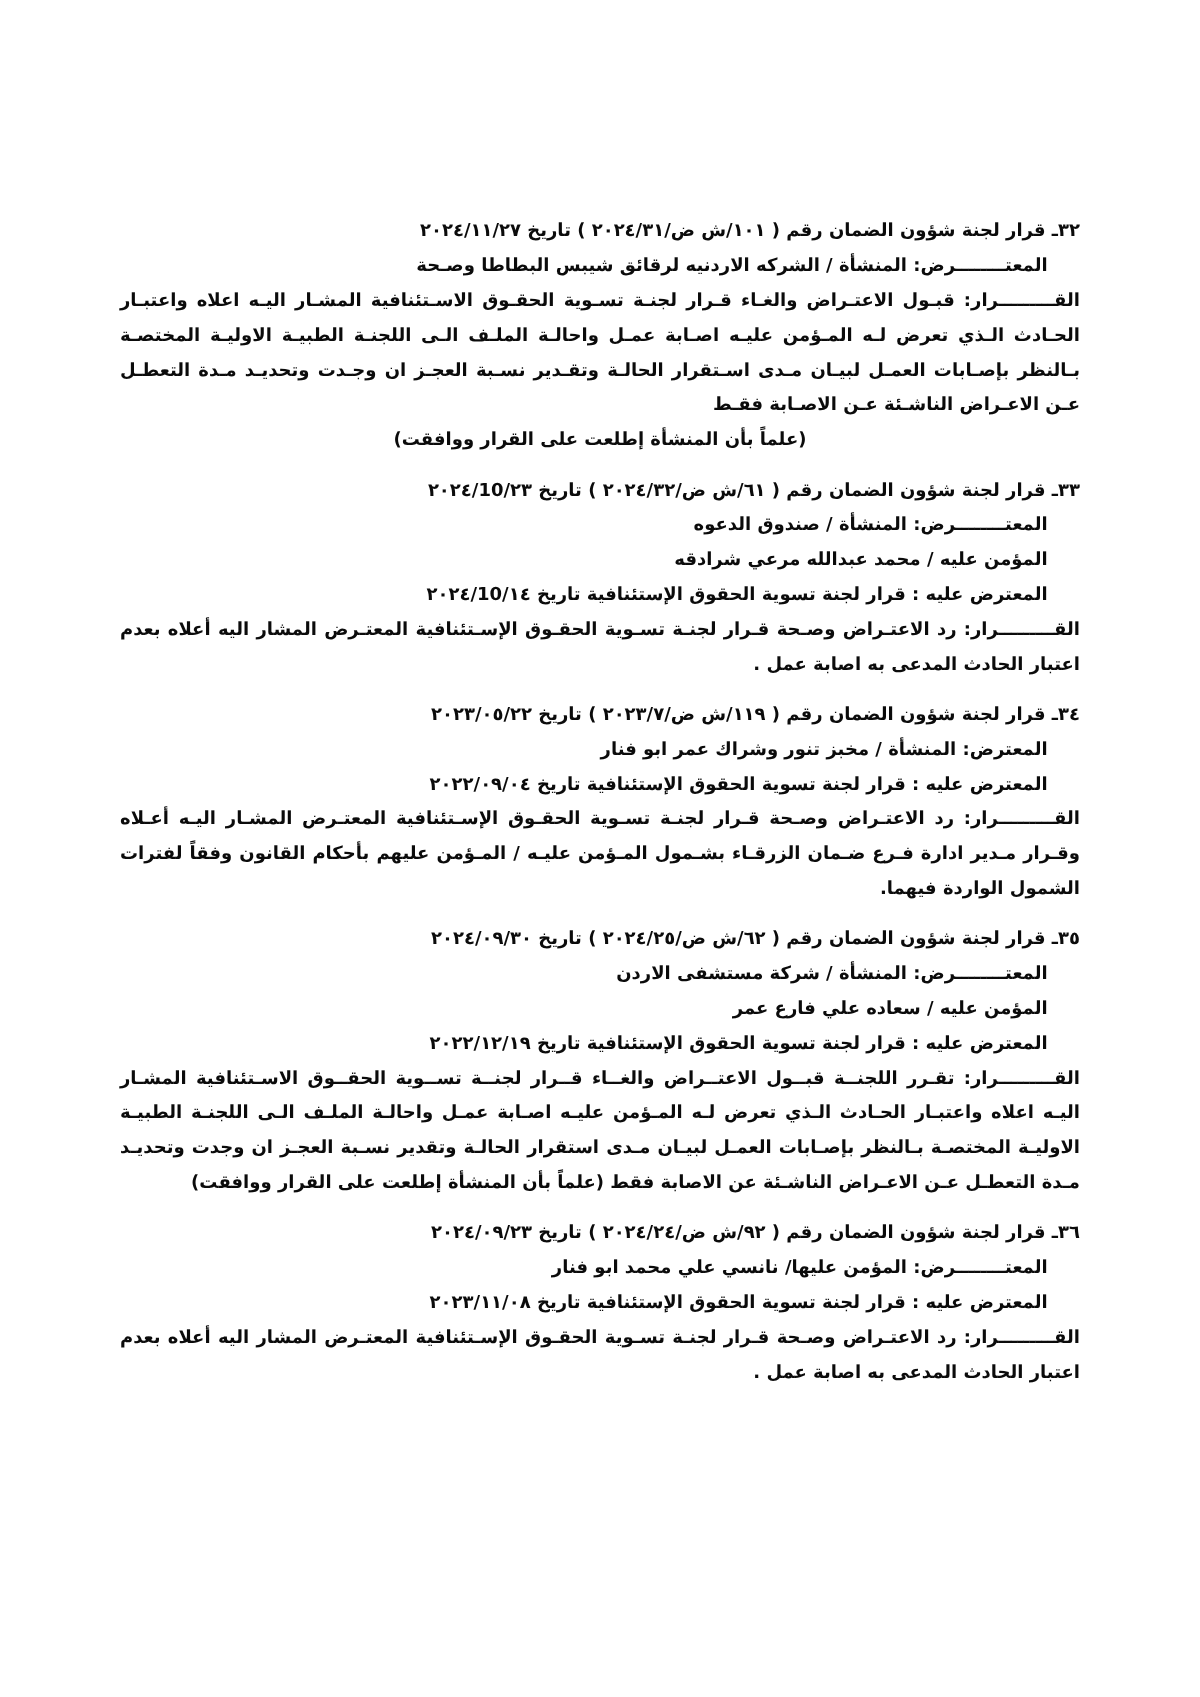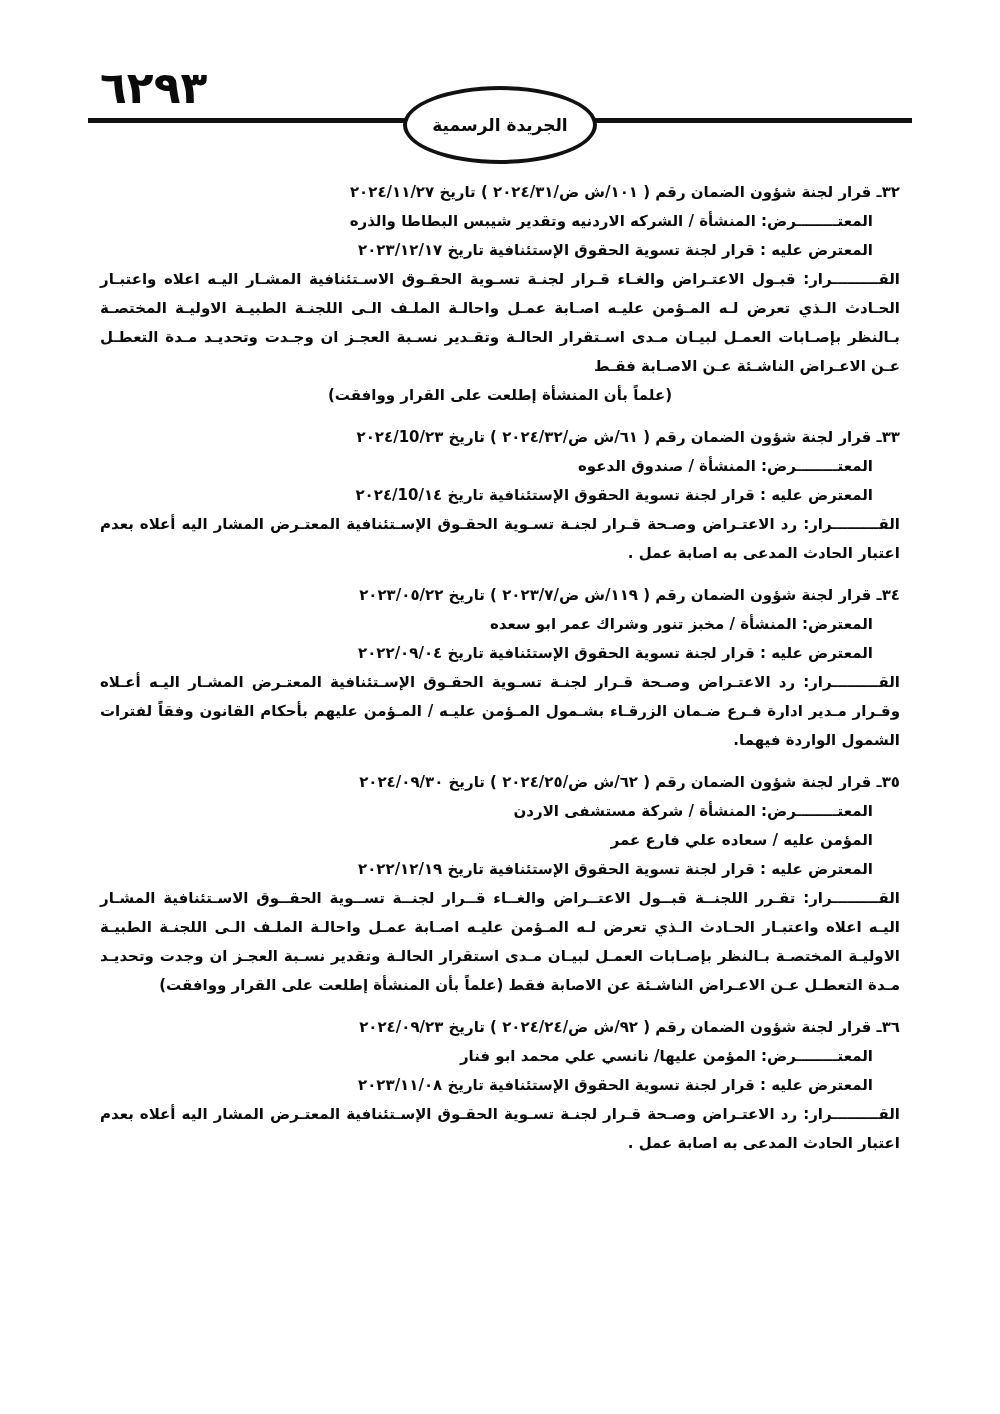--- a/index.html
+++ b/index.html
@@ -58,48 +58,41 @@
     text-align-last: right;
     -moz-text-align-last: right;
   }
   .note-line { text-align: center; }
 </style>
 </head>
 <body>
 
 <div class="page">
 
-  <div class="header">
-    <div class="page-number">٦٢٩٣</div>
-    <div class="header-rule"></div>
-    <div class="gazette-badge">
-      <span>الجريدة الرسمية</span>
-    </div>
-  </div>
 
   <div class="content">
 
     <div class="item">
       <div class="item-title">٣٢ـ قرار لجنة شؤون الضمان رقم ( ١٠١/ش ض/٢٠٢٤/٣١ ) تاريخ ٢٠٢٤/١١/٢٧</div>
-      <div class="label-line">المعتــــــــرض: المنشأة / الشركه الاردنيه وتقدير شيبس البطاطا والذره</div>
-      <div class="label-line">المعترض عليه : قرار لجنة تسوية الحقوق الإستئنافية تاريخ ٢٠٢٣/١٢/١٧</div>
+      <div class="label-line">المعتــــــــرض: المنشأة / الشركه الاردنيه لرقائق شيبس البطاطا وصـحة</div>
       <div class="decision-paragraph">القـــــــــرار: قبـول الاعتـراض والغـاء قـرار لجنـة تسـوية الحقـوق الاسـتئنافية المشـار اليـه اعلاه واعتبـار الحـادث الـذي تعرض لـه المـؤمن عليـه اصـابة عمـل واحالـة الملـف الـى اللجنـة الطبيـة الاوليـة المختصـة بـالنظر بإصـابات العمـل لبيـان مـدى اسـتقرار الحالـة وتقـدير نسـبة العجـز ان وجـدت وتحديـد مـدة التعطـل عـن الاعـراض الناشـئة عـن الاصـابة فقـط</div>
       <div class="note-line">(علماً بأن المنشأة إطلعت على القرار ووافقت)</div>
     </div>
 
     <div class="item">
       <div class="item-title">٣٣ـ قرار لجنة شؤون الضمان رقم ( ٦١/ش ض/٢٠٢٤/٣٢ ) تاريخ ٢٠٢٤/10/٢٣</div>
       <div class="label-line">المعتــــــــرض: المنشأة / صندوق الدعوه</div>
+      <div class="label-line">المؤمن عليه / محمد عبدالله مرعي شرادقه</div>
       <div class="label-line">المعترض عليه : قرار لجنة تسوية الحقوق الإستئنافية تاريخ ٢٠٢٤/10/١٤</div>
       <div class="decision-paragraph">القـــــــــرار: رد الاعتـراض وصـحة قـرار لجنـة تسـوية الحقـوق الإسـتئنافية المعتـرض المشار اليه أعلاه بعدم اعتبار الحادث المدعى به اصابة عمل .</div>
     </div>
 
     <div class="item">
       <div class="item-title">٣٤ـ قرار لجنة شؤون الضمان رقم ( ١١٩/ش ض/٢٠٢٣/٧ ) تاريخ ٢٠٢٣/٠٥/٢٢</div>
-      <div class="label-line">المعترض: المنشأة / مخبز تنور وشراك عمر ابو سعده</div>
+      <div class="label-line">المعترض: المنشأة / مخبز تنور وشراك عمر ابو فنار</div>
       <div class="label-line">المعترض عليه : قرار لجنة تسوية الحقوق الإستئنافية تاريخ ٢٠٢٢/٠٩/٠٤</div>
       <div class="decision-paragraph">القـــــــــرار: رد الاعتـراض وصـحة قـرار لجنـة تسـوية الحقـوق الإسـتئنافية المعتـرض المشـار اليـه أعـلاه وقـرار مـدير ادارة فـرع ضـمان الزرقـاء بشـمول المـؤمن عليـه / المـؤمن عليهم بأحكام القانون وفقاً لفترات الشمول الواردة فيهما.</div>
     </div>
 
     <div class="item">
       <div class="item-title">٣٥ـ قرار لجنة شؤون الضمان رقم ( ٦٢/ش ض/٢٠٢٤/٢٥ ) تاريخ ٢٠٢٤/٠٩/٣٠</div>
       <div class="label-line">المعتــــــــرض: المنشأة / شركة مستشفى الاردن</div>
       <div class="label-line">المؤمن عليه / سعاده علي فارع عمر</div>
       <div class="label-line">المعترض عليه : قرار لجنة تسوية الحقوق الإستئنافية تاريخ ٢٠٢٢/١٢/١٩</div>
       <div class="decision-paragraph">القـــــــــرار: تقـرر اللجنــة قبــول الاعتــراض والغــاء قــرار لجنــة تســوية الحقــوق الاسـتئنافية المشـار اليـه اعلاه واعتبـار الحـادث الـذي تعرض لـه المـؤمن عليـه اصـابة عمـل واحالـة الملـف الـى اللجنـة الطبيـة الاوليـة المختصـة بـالنظر بإصـابات العمـل لبيـان مـدى استقرار الحالـة وتقدير نسـبة العجـز ان وجدت وتحديـد مـدة التعطـل عـن الاعـراض الناشـئة عن الاصابة فقط (علماً بأن المنشأة إطلعت على القرار ووافقت)</div>

